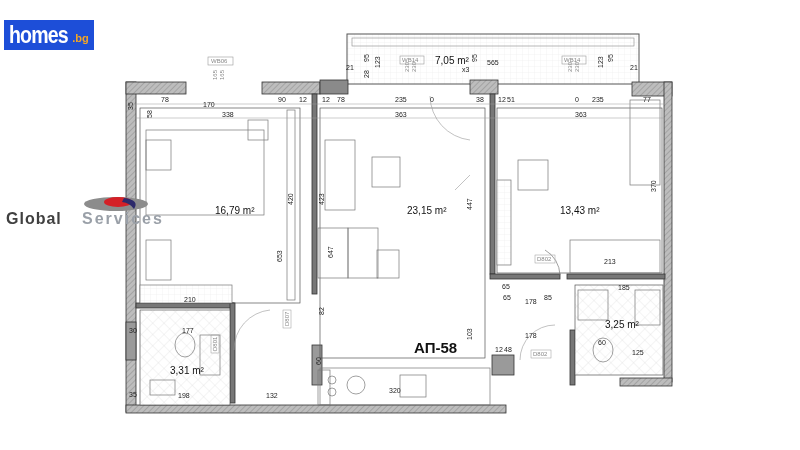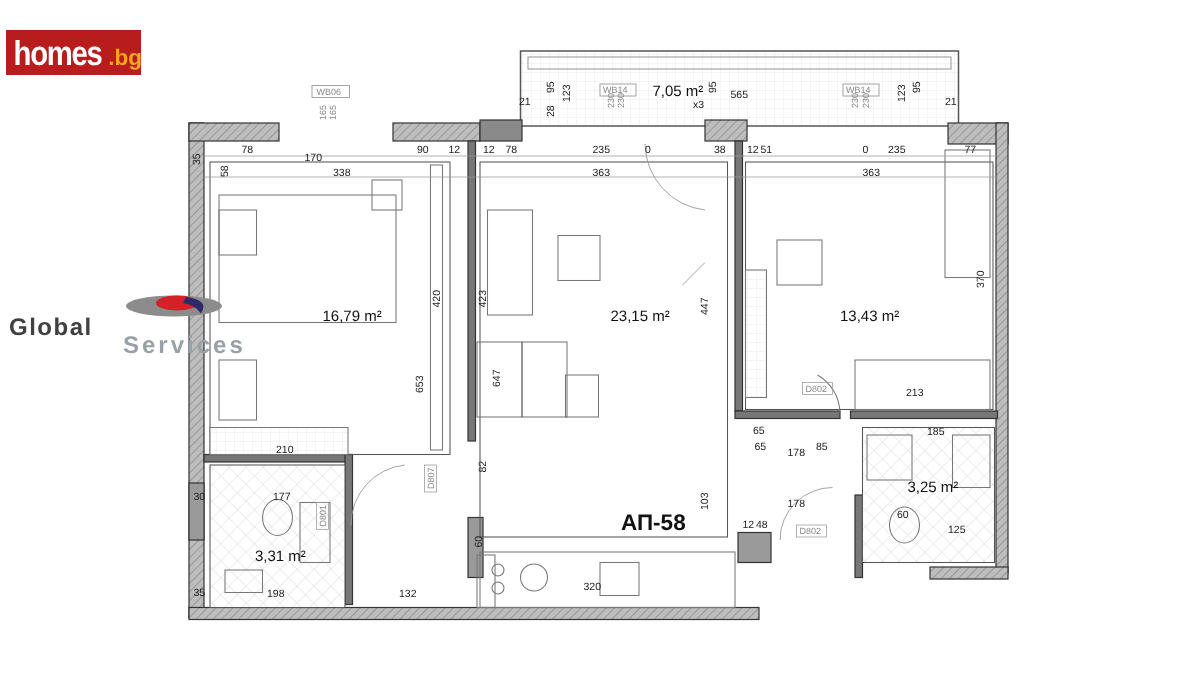--- a/index.html
+++ b/index.html
@@ -1,28 +1,28 @@
 <!DOCTYPE html>
 <html><head>
 <meta charset="utf-8">
 <style>
   html, body { margin:0; padding:0; background:#ffffff; }
   body { width:800px; height:450px; position:relative; overflow:hidden; font-family:"Liberation Sans", sans-serif; }
-  #logo { position:absolute; left:4px; top:20px; width:90px; height:30px; background:#b91c1c; display:flex; align-items:center; padding-left:5px; box-sizing:border-box; }
+  #logo { position:absolute; left:4px; top:20px; width:90px; height:30px; background:#1d4ed8; display:flex; align-items:center; padding-left:5px; box-sizing:border-box; }
   #logo .l1 { color:#fff; font-weight:bold; font-size:23px; letter-spacing:-1px; font-family:"Liberation Sans", sans-serif; transform:scaleX(0.85); transform-origin:left; }
-  #logo .l2 { color:#f5a623; font-weight:bold; font-size:15px; margin-left:-6px; margin-top:6px; }
+  #logo .l2 { color:#f5a623; font-weight:bold; font-size:11px; margin-left:-6px; margin-top:6px; }
   #plan { position:absolute; left:0; top:0; width:800px; height:450px; }
   .dim { font-size:7px; fill:#222; font-family:"Liberation Sans", sans-serif; }
   .dimv { font-size:7px; fill:#222; font-family:"Liberation Sans", sans-serif; }
   .area { font-size:10px; fill:#111; font-family:"Liberation Sans", sans-serif; }
   .tag { font-size:6px; fill:#888; font-family:"Liberation Sans", sans-serif; }
   .title { font-size:15px; font-weight:bold; fill:#111; font-family:"Liberation Sans", sans-serif; }
   #gs { position:absolute; left:6px; top:192px; width:220px; height:44px; }
   #gs .word1 { position:absolute; left:0; top:18px; font-size:16px; font-weight:bold; color:#404040; letter-spacing:1px; font-family:"Liberation Sans", sans-serif; }
-  #gs .word2 { position:absolute; left:76px; top:18px; font-size:16px; font-weight:bold; color:#9aa0a8; letter-spacing:2px; font-family:"Liberation Sans", sans-serif;margin-top:12px; }
+  #gs .word2 { position:absolute; left:76px; top:18px; font-size:16px; font-weight:bold; color:#9aa0a8; letter-spacing:2px; font-family:"Liberation Sans", sans-serif; }
 </style>
 </head>
 <body>
 
 <svg id="plan" viewBox="0 0 800 450" xmlns="http://www.w3.org/2000/svg">
   <defs>
     <pattern id="hatch" width="4" height="4" patternUnits="userSpaceOnUse" patternTransform="rotate(45)">
       <rect width="4" height="4" fill="#bdbdbd"></rect>
       <line x1="0" y1="0" x2="0" y2="4" stroke="#8a8a8a" stroke-width="1"></line>
     </pattern>

